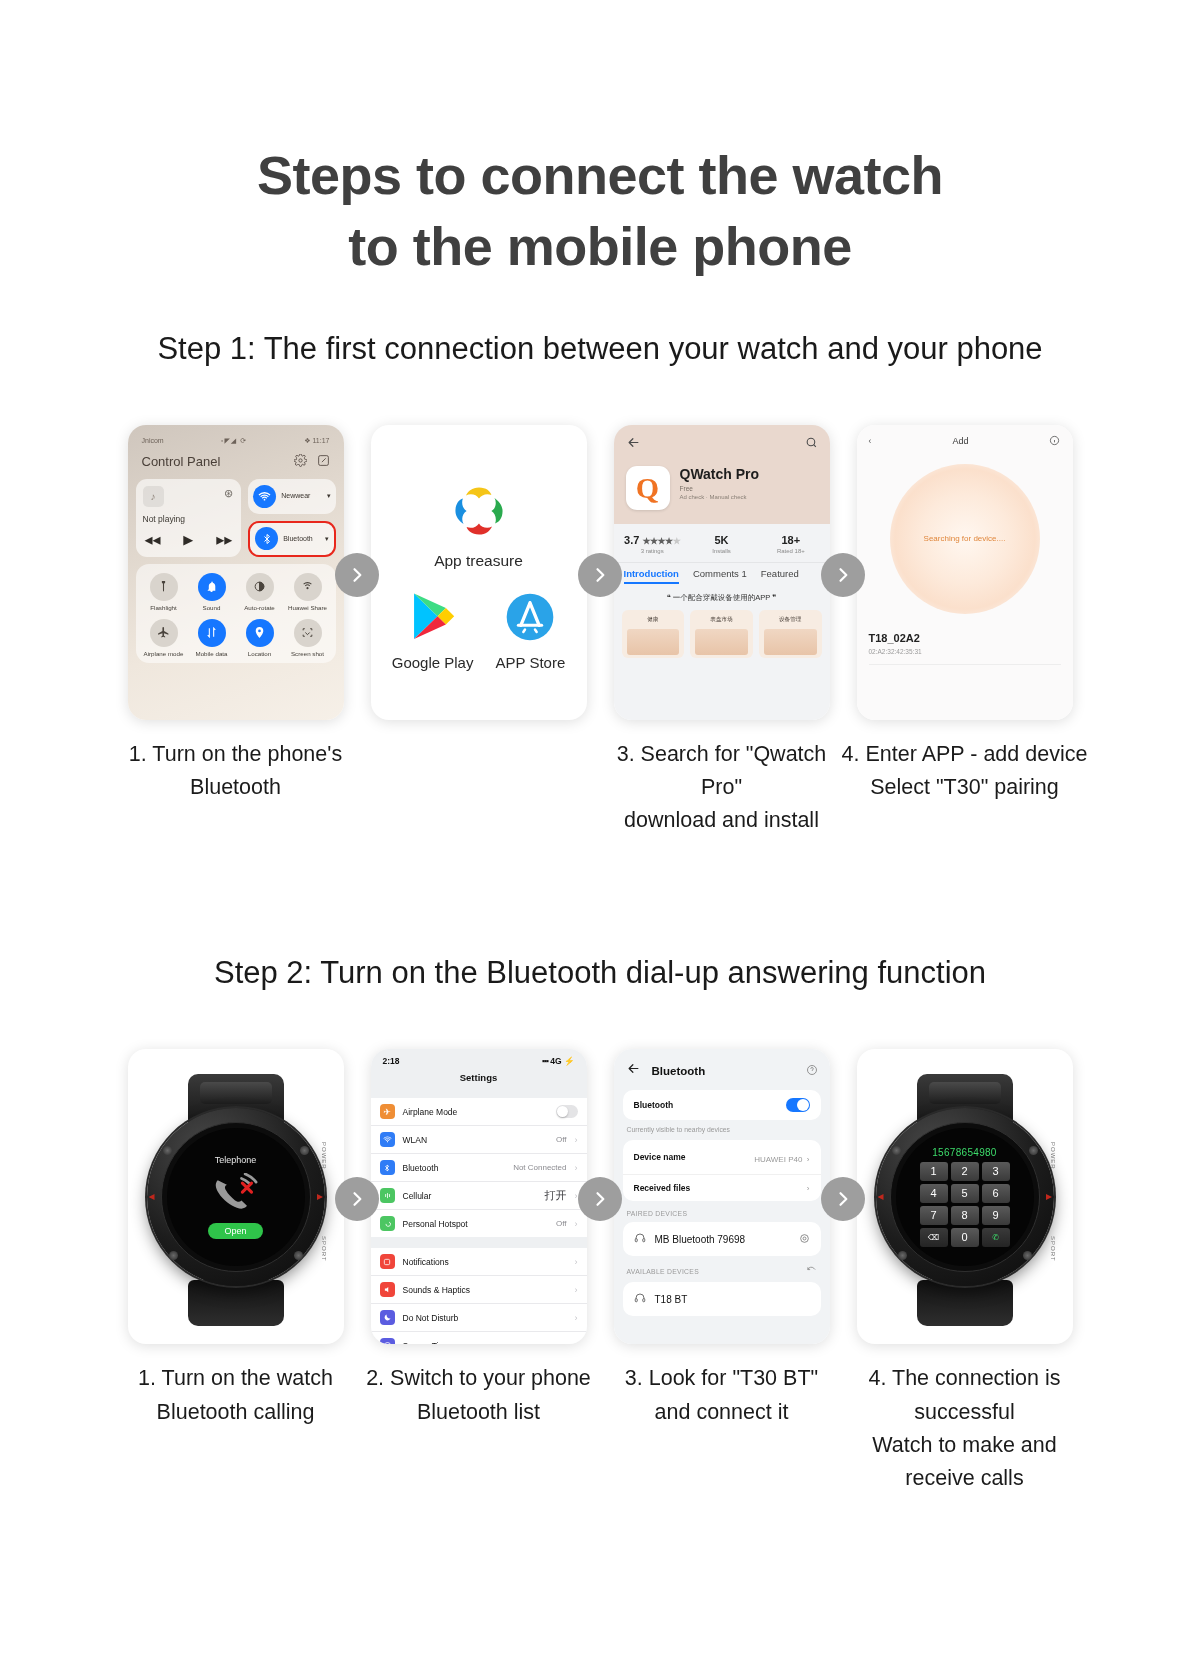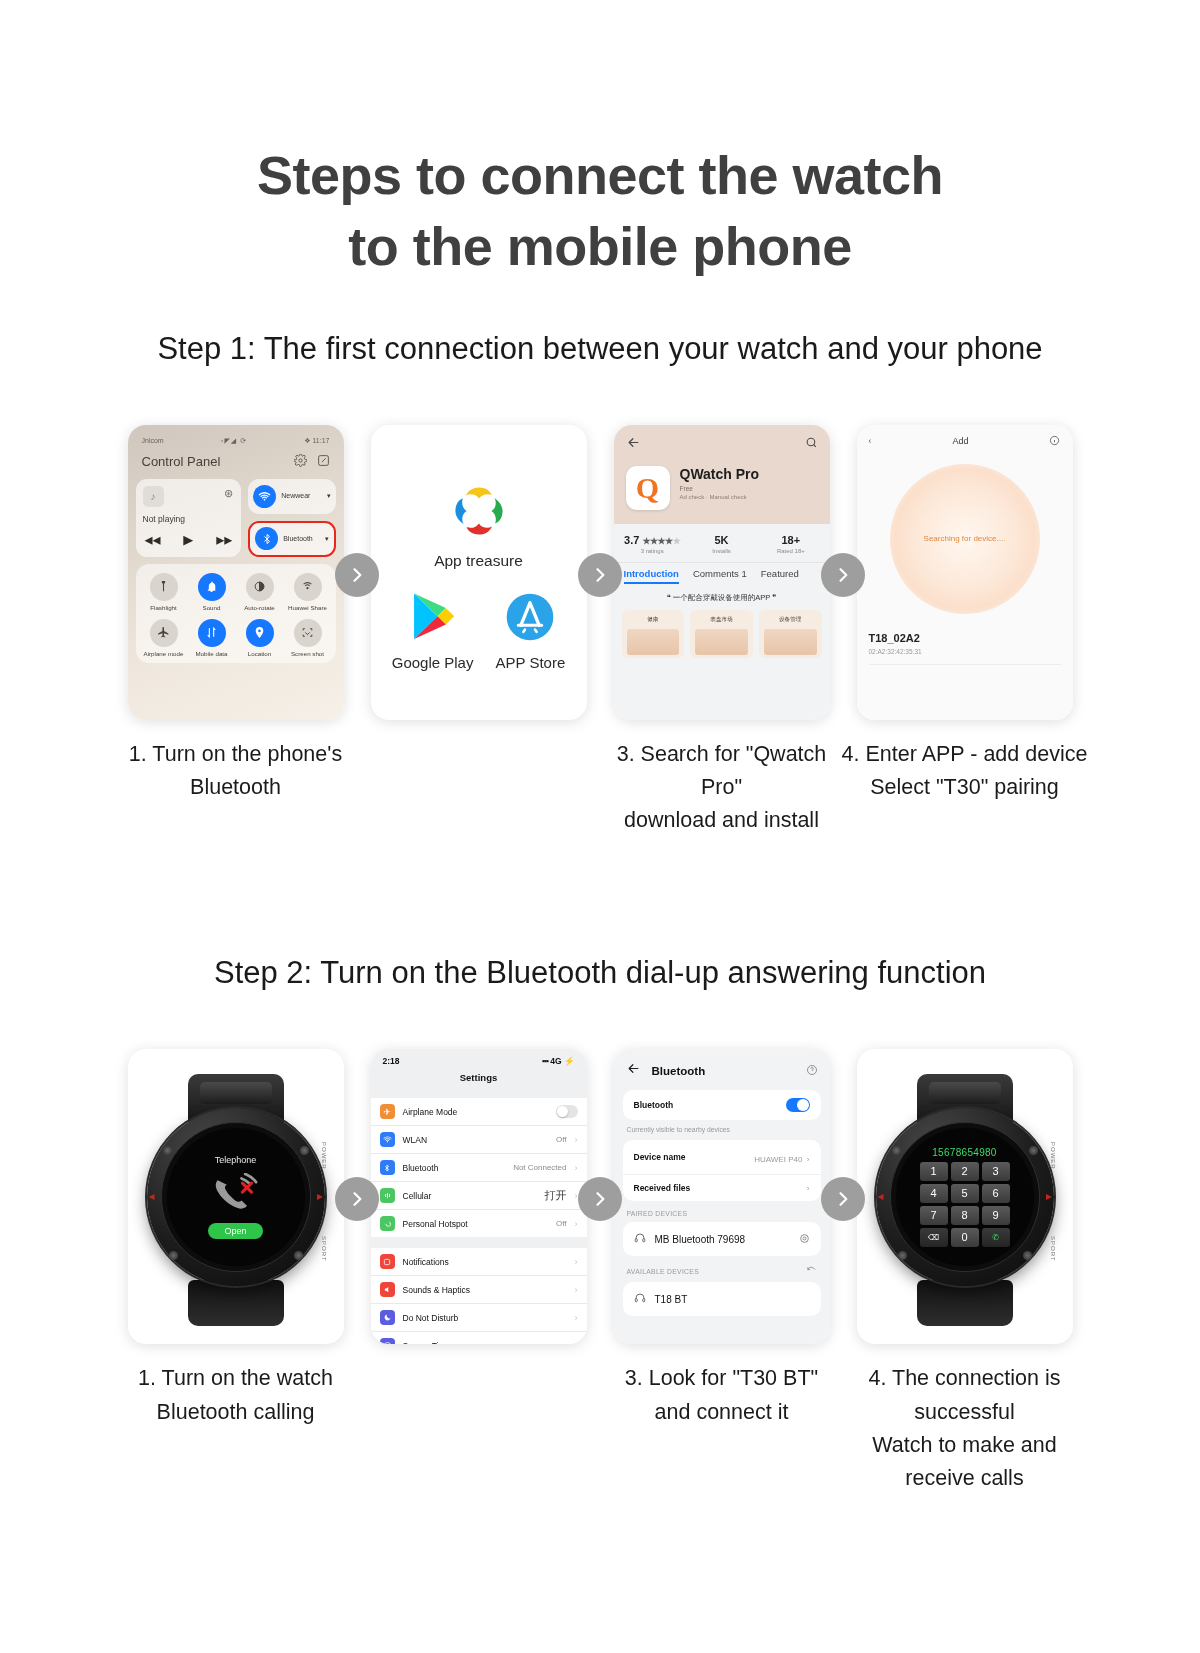--- a/index.html
+++ b/index.html
@@ -735,20 +735,22 @@
             <span class="ios-chev">›</span>
           </div>
         </div>
       </div>
     </div>
     <div class="arrow">
       <svg width="20" height="20" viewBox="0 0 24 24" fill="none" stroke="#fff" stroke-width="2.6" stroke-linecap="round" stroke-linejoin="round">
           <path d="M9 5l7 7-7 7"></path>
         </svg>
     </div>
+    <div class="caption" style="white-space:pre-line">2. Switch to your phone
+Bluetooth list</div>
   </div>
 
   <div class="cell">
     <div class="card">
       <div class="abt">
         <div class="abt-head">
           <div class="l">
             <span>
               <svg width="15" height="15" viewBox="0 0 24 24" fill="none" stroke="#222" stroke-width="1.9" stroke-linecap="round" stroke-linejoin="round">
                   <path d="M19 12H5M11 18l-6-6 6-6"></path>

